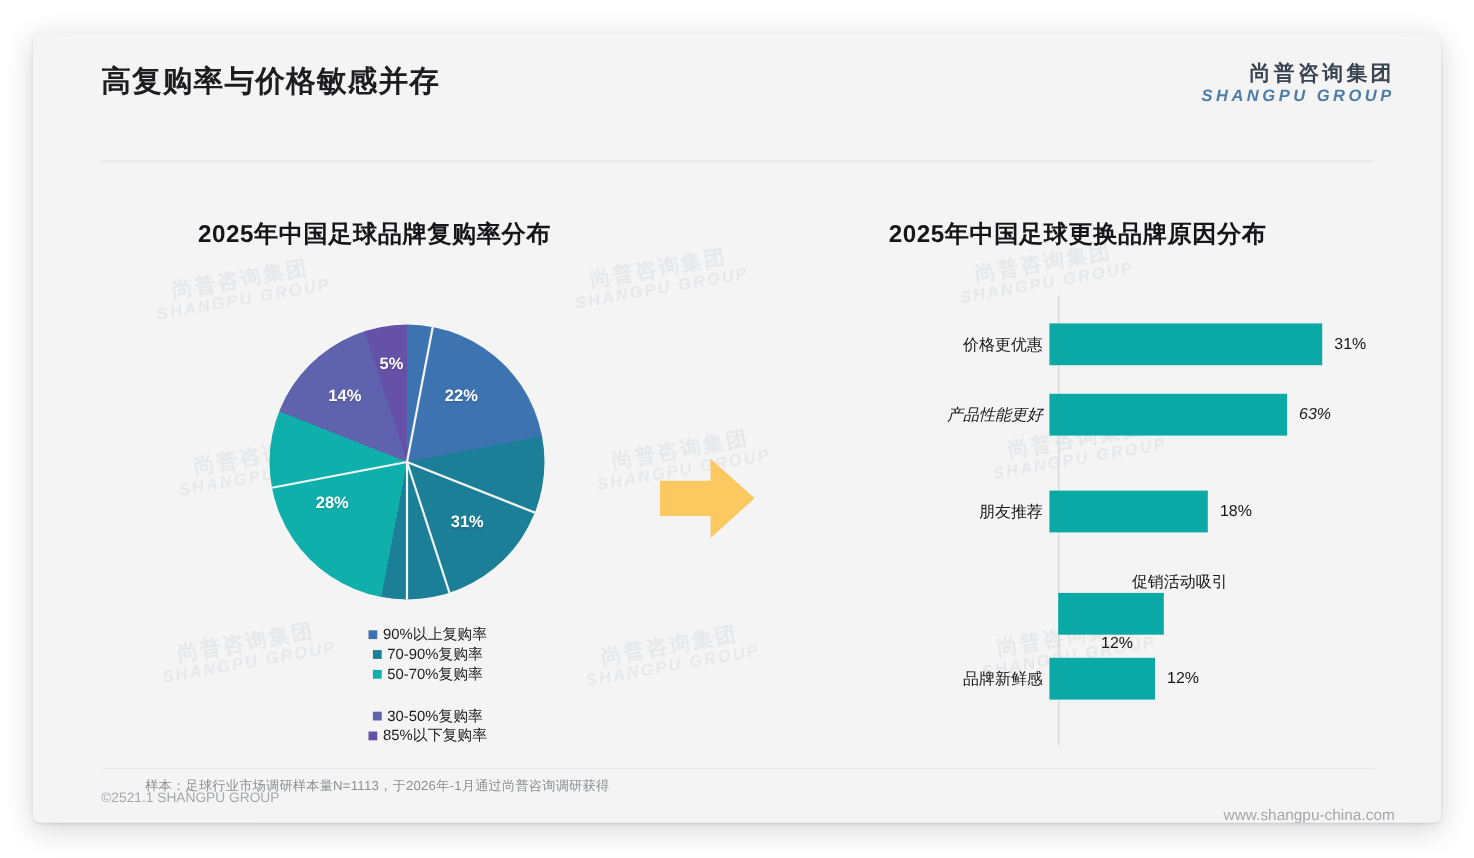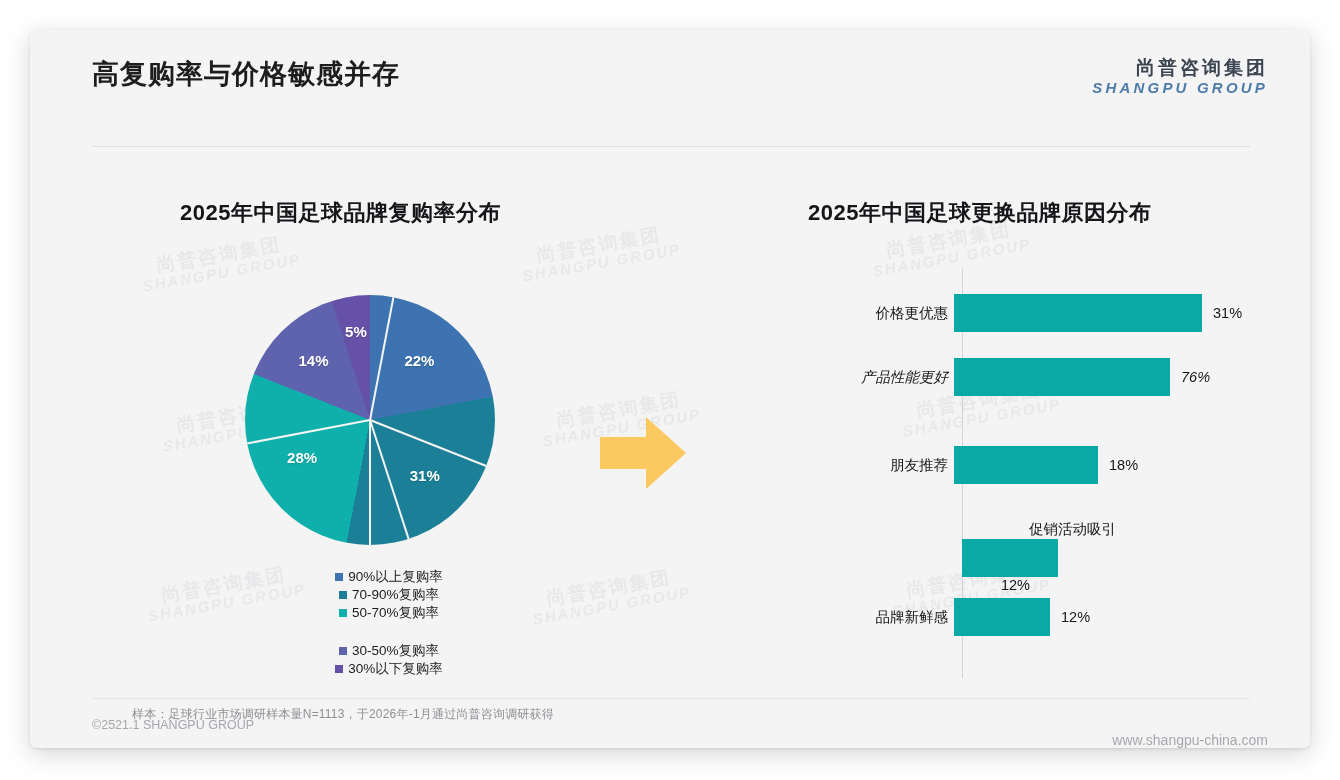--- a/index.html
+++ b/index.html
@@ -215,21 +215,21 @@
             <span class="legend-text">50-70%复购率</span>
           </div>
         </div>
       <div class="legend-row" id="legend-row-2">
           <div class="legend-item">
             <span class="legend-mark" style="background: rgb(95, 99, 173);"></span>
             <span class="legend-text">30-50%复购率</span>
           </div>
           <div class="legend-item">
             <span class="legend-mark" style="background: rgb(101, 82, 168);"></span>
-            <span class="legend-text">30%以下复购率</span>
+            <span class="legend-text">85%以下复购率</span>
           </div>
         </div>
     </div>
   </div>
 
   <div class="arrow">
     <svg viewBox="0 0 86 76" width="86" height="76" aria-hidden="true">
       <polygon id="arrow-shape" points="0,22 46,22 46,2 86,38 46,74 46,54 0,54" fill="#FBC95F"></polygon>
     </svg>
   </div>
@@ -240,21 +240,21 @@
       <div class="bar-axis"></div>
       <div id="bar-rows">
           <div class="bar-row" style="top: 24px;">
             <div class="bar-cat">价格更优惠</div>
             <div class="bar-fill" style="width: 248px; background: rgb(10, 169, 166);"></div>
             <div class="bar-val">31%</div>
           </div>
           <div class="bar-row" style="top: 88px; font-style: italic;">
             <div class="bar-cat">产品性能更好</div>
             <div class="bar-fill" style="width: 216px; background: rgb(10, 169, 166);"></div>
-            <div class="bar-val">76%</div>
+            <div class="bar-val">63%</div>
           </div>
           <div class="bar-row" style="top: 176px;">
             <div class="bar-cat">朋友推荐</div>
             <div class="bar-fill" style="width: 144px; background: rgb(10, 169, 166);"></div>
             <div class="bar-val">18%</div>
           </div>
           <div class="bar-row" style="top: 252px; flex-direction: column;">
             <div class="bar-cat">促销活动吸引</div>
             <div class="bar-fill" style="width: 96px; background: rgb(10, 169, 166);"></div>
             <div class="bar-val">12%</div>

